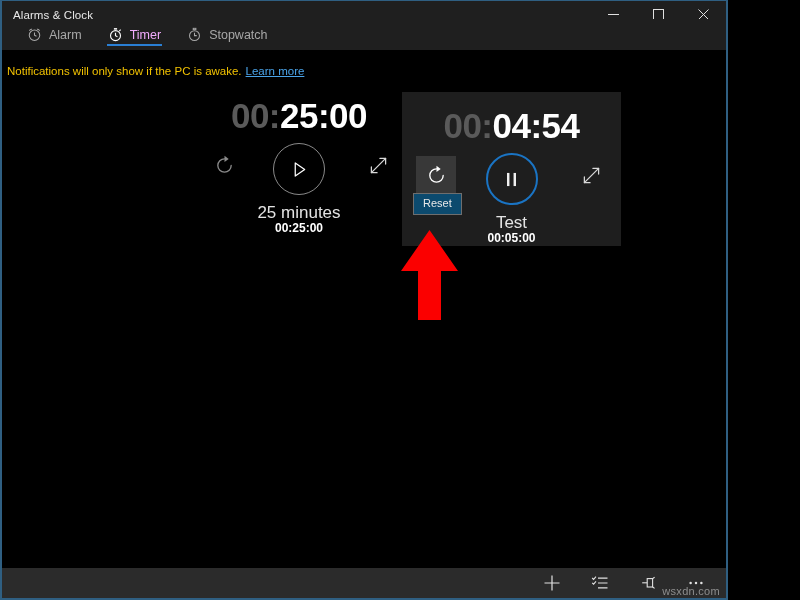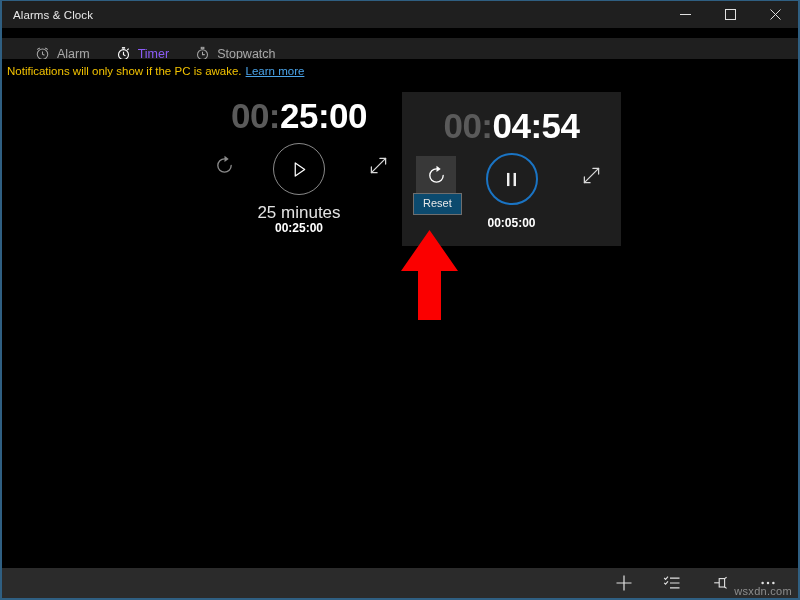--- a/index.html
+++ b/index.html
@@ -11,21 +11,21 @@
     width: 800px;
     height: 600px;
     overflow: hidden;
     font-family: "Liberation Sans", sans-serif;
     -webkit-font-smoothing: antialiased;
   }
 
   #app-window {
     position: absolute;
     left: 0; top: 0;
-    width: 800px;
+    width: 728px;
     height: 600px;
     background: #000000;
     box-sizing: border-box;
     border-left: 2px solid #2f5f82;
     border-right: 2px solid #2f5f82;
     border-bottom: 2px solid #2f5f82;
     border-top: 1px solid #2f5f82;
     overflow: hidden;
   }
 
@@ -58,41 +58,41 @@
     display: flex;
     align-items: center;
     justify-content: center;
     cursor: default;
   }
   .wctl svg { display: block; }
 
   
   #tabbar {
     position: absolute;
-    left: 0; top: 37px;
+    left: 0; top: 18px;
     width: 100%;
     height: 31px;
     background: #1f1f1f;
     display: flex;
     align-items: stretch;
-    padding-left: 20px;
+    padding-left: 12px;
     box-sizing: border-box;
   }
   .tab {
     display: flex;
     align-items: center;
     gap: 7px;
     padding: 0 13px;
     position: relative;
     cursor: default;
     color: #a8a8a8;
     font-size: 12.5px;
     white-space: nowrap;
   }
-  .tab.active { color: #8b5cf6; }
+  .tab.active { color: #f0abfc; }
   .tab.active .tab-underline {
     position: absolute;
     left: 12px; right: 12px;
     bottom: 4px;
     height: 2px;
     background: #2a7fd4;
   }
   .tab-icon { display: flex; align-items: center; }
 
   
@@ -396,20 +396,21 @@
       <div class="ctl-btn expand-btn">
         <svg width="19" height="19" viewBox="0 0 20 20">
           <path d="M11.5 2.5 L17.5 2.5 L17.5 8.5" fill="none" stroke="#d8d8d8" stroke-width="1.3" stroke-linecap="round" stroke-linejoin="round"></path>
           <path d="M8.5 17.5 L2.5 17.5 L2.5 11.5" fill="none" stroke="#d8d8d8" stroke-width="1.3" stroke-linecap="round" stroke-linejoin="round"></path>
           <path d="M17.5 2.5 L2.5 17.5" stroke="#d8d8d8" stroke-width="1.3" stroke-linecap="round"></path>
         </svg>
       </div>
     </div>
 
     <div class="card-labels">
+      <div class="card-name">Test</div>
       <div class="card-duration">00:05:00</div>
     </div>
   </div>
 
   <div id="reset-tooltip">Reset</div>
 
   <svg id="annotation-arrow" viewBox="0 0 57 90">
     <path d="M28.5 0 L57 41 L40 41 L40 90 L17 90 L17 41 L0 41 Z" fill="#fb0000"></path>
   </svg>
 

